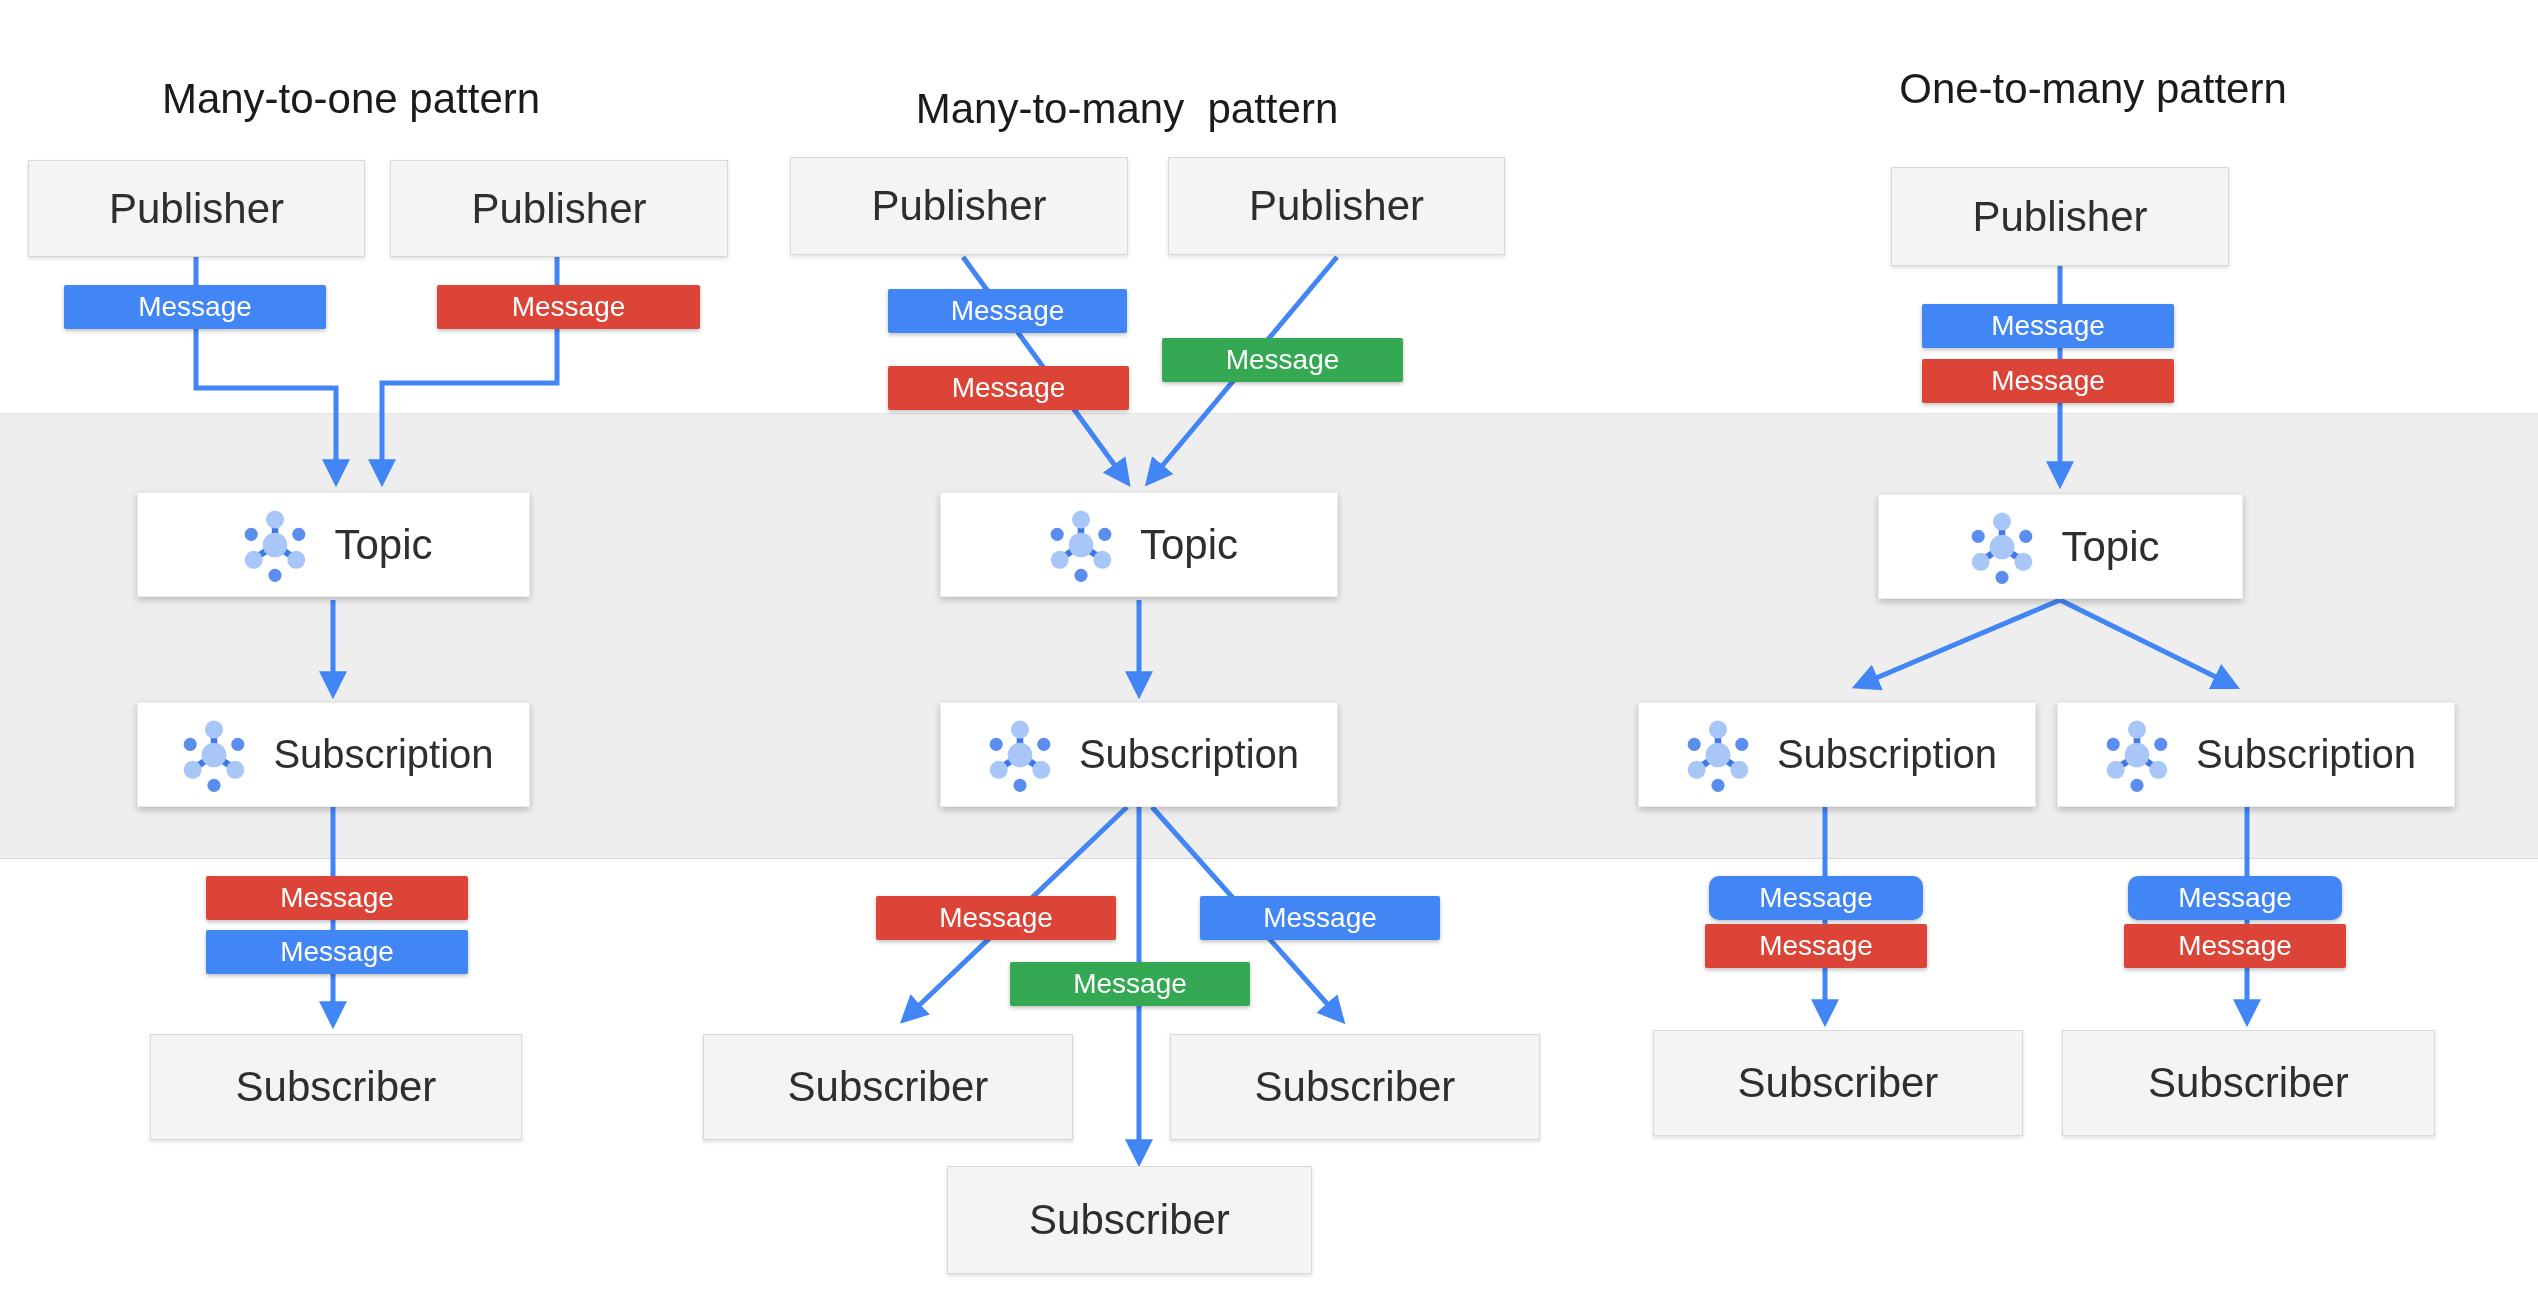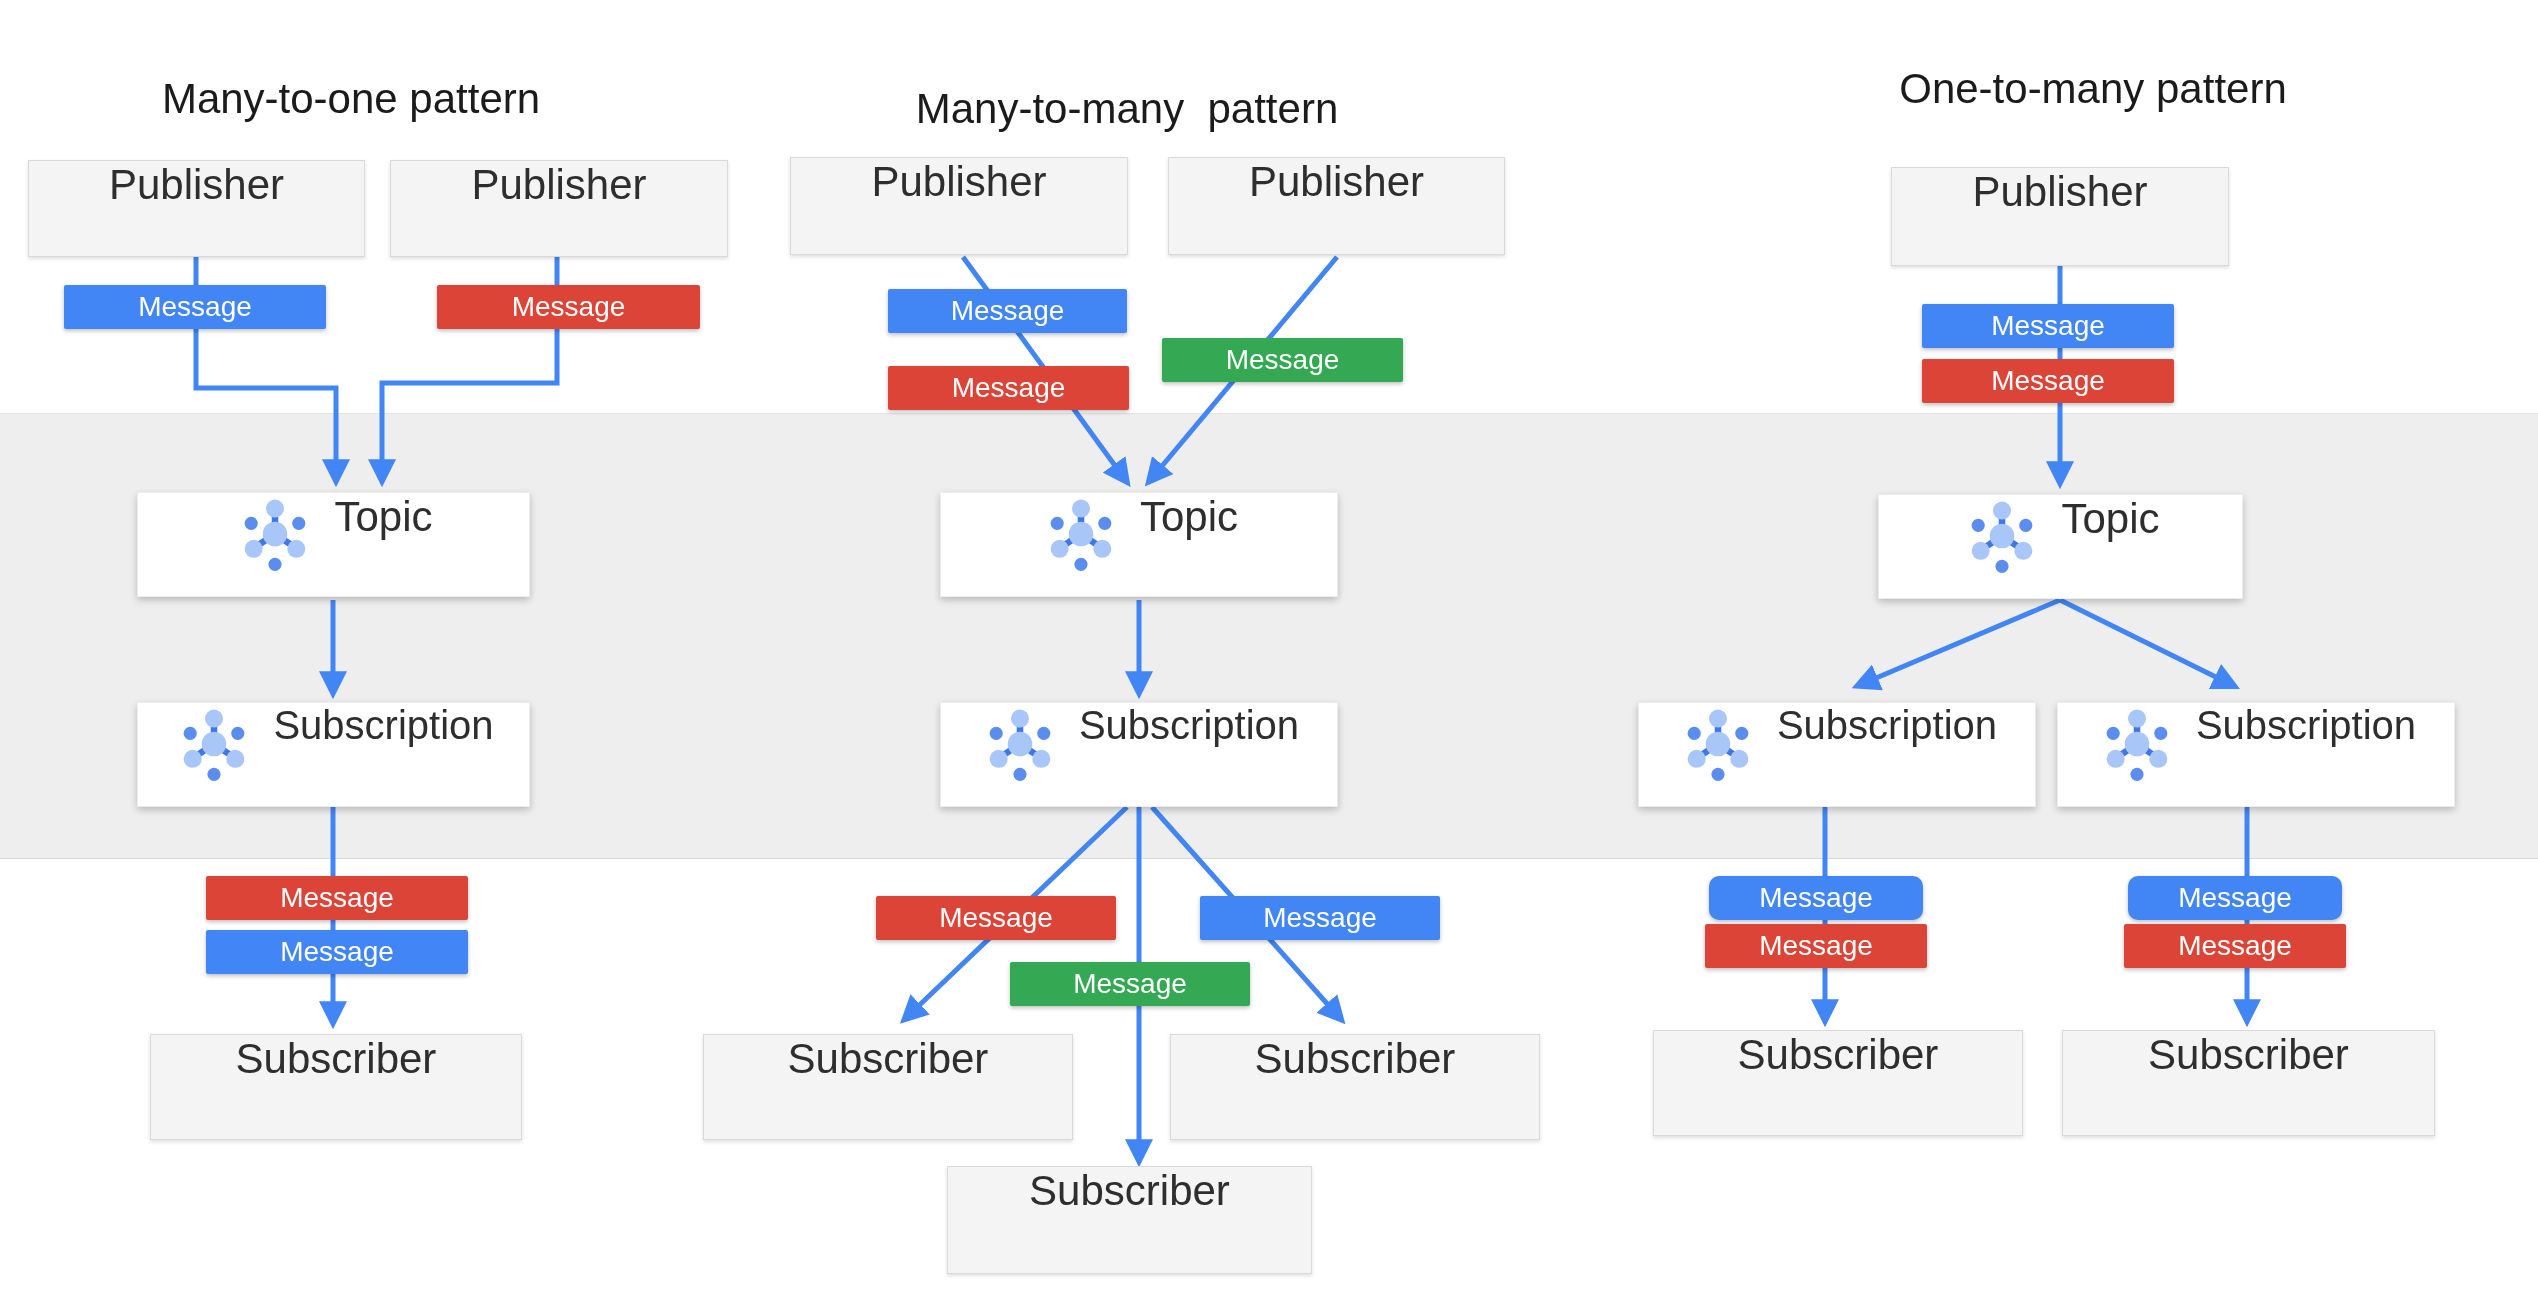--- a/index.html
+++ b/index.html
@@ -18,21 +18,21 @@
     z-index:0;
   }
   .wires{position:absolute;left:0;top:0;z-index:1;}
   .title{
     position:absolute;z-index:2;
     font-size:42px;line-height:50px;color:#1b1b1b;
     text-align:center;white-space:pre;
   }
   .node{
     position:absolute;z-index:2;
-    display:flex;align-items:flex-start;justify-content:center;
+    display:flex;align-items:center;justify-content:center;
     font-size:42px;color:#2e2e2e;
     box-sizing:border-box;
   }
   .gray-node{
     background:#f4f4f4;border:1px solid #d9d9d9;
     box-shadow:0 2px 4px rgba(0,0,0,0.13);
   }
   .white-node{
     background:#ffffff;border:1px solid #ededed;
     box-shadow:0 3px 7px rgba(0,0,0,0.22);

